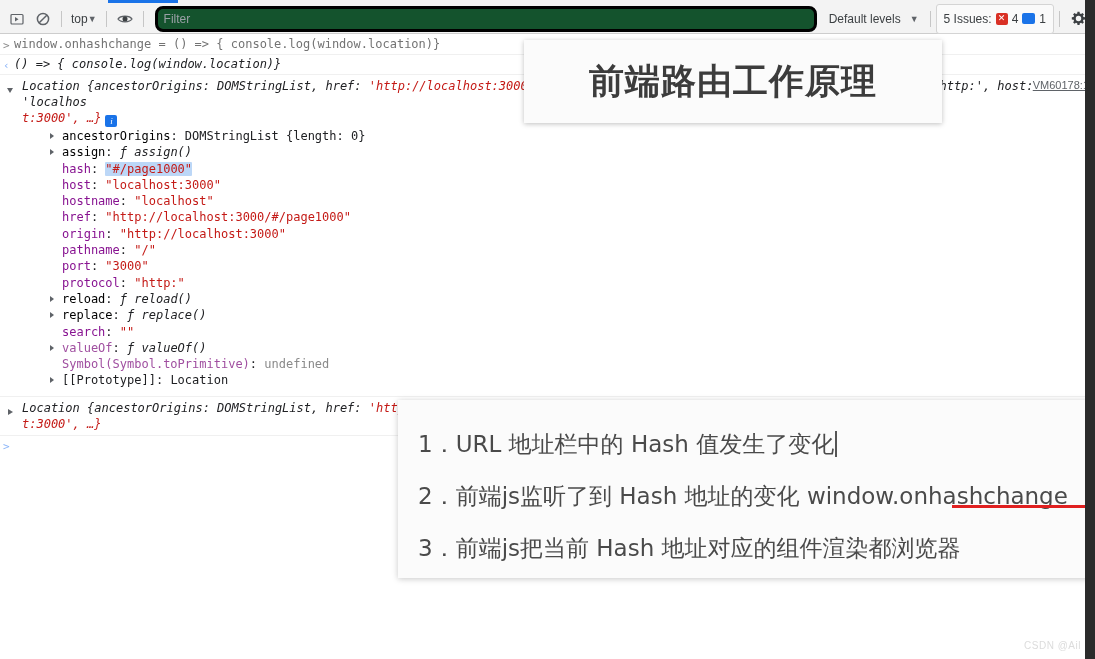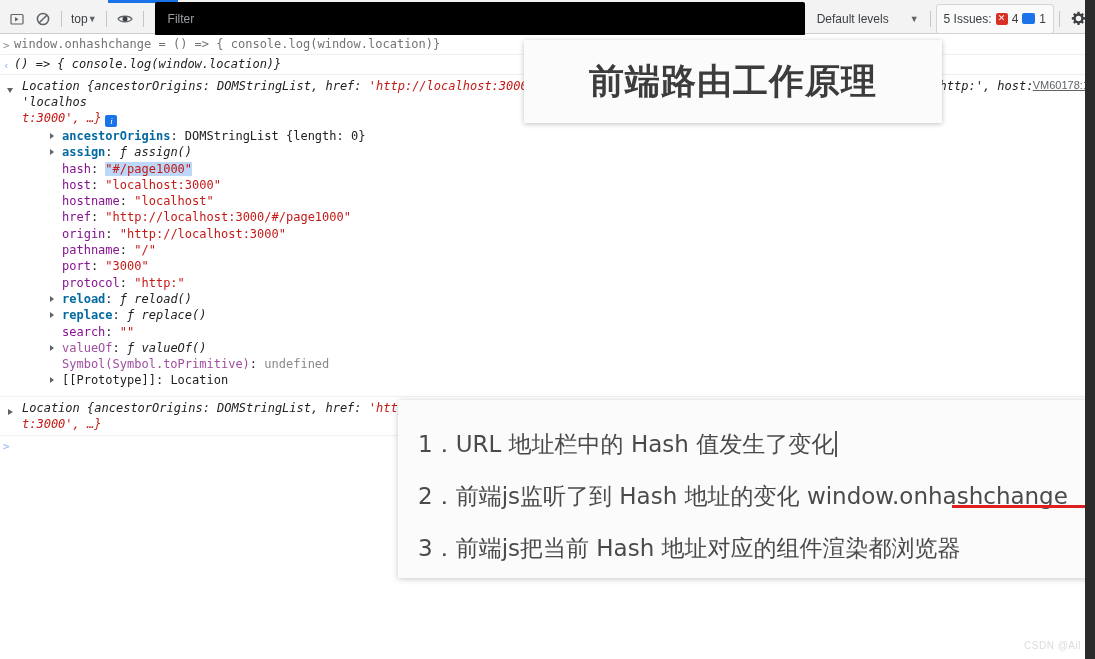--- a/index.html
+++ b/index.html
@@ -48,30 +48,30 @@
   }
   .tb-context {
     display: flex; align-items: center; gap: 0;
     font-size: 12px; color: #3c4043; padding: 0 4px;
     flex: 0 0 auto;
   }
   .caret { font-size: 9px; color: #5f6368; }
   .filter-input {
     flex: 1 1 auto;
     height: 20px; margin: 0 6px;
-    background: #000000;
-    border: 7px solid #000000;
-    border-radius: 2px;
+    background: #14532d;
+    border: 3px solid #000000;
+    border-radius: 8px;
     font-size: 12px; color: #9aa0a6;
     display: flex; align-items: center;
     padding: 0 6px;
     min-width: 40px;
   }
   .tb-levels {
-    display: flex; align-items: center; gap: 21px;
+    display: flex; align-items: center; gap: 9px;
     font-size: 12px; color: #3c4043; padding: 0 6px;
     flex: 0 0 auto;
   }
   .issues-box {
     display: flex; align-items: center; gap: 4px;
     font-size: 12px; color: #3c4043;
     border: 1px solid #d4d4d4; border-radius: 3px;
     background: #fafafa;
     padding: 5px 7px; height: 18px;
     flex: 0 0 auto;
@@ -160,21 +160,21 @@
     white-space: nowrap;
   }
   .prop .ptri {
     position: absolute; left: 28px; top: 5px;
     width: 0; height: 0;
     border-left: 4.5px solid #5f6368;
     border-top: 3.2px solid transparent;
     border-bottom: 3.2px solid transparent;
   }
   .pname { color: #881391; }
-  .pname-fn { color: #0369a1; font-weight: bold; }
+  .pname-fn { color: #000000; font-weight: normal; }
   .pval-str { color: #c41a16; }
   .pval-plain { color: #202124; }
   .pval-fn { color: #202124; font-style: italic; }
   .pval-undef { color: #8a8a8a; }
   .pname-dim { color: #a04fa0; }
   .pname-proto { color: #202124; }
   .sel {
     background: #bcd7f7;
     border-radius: 1px;
   }

